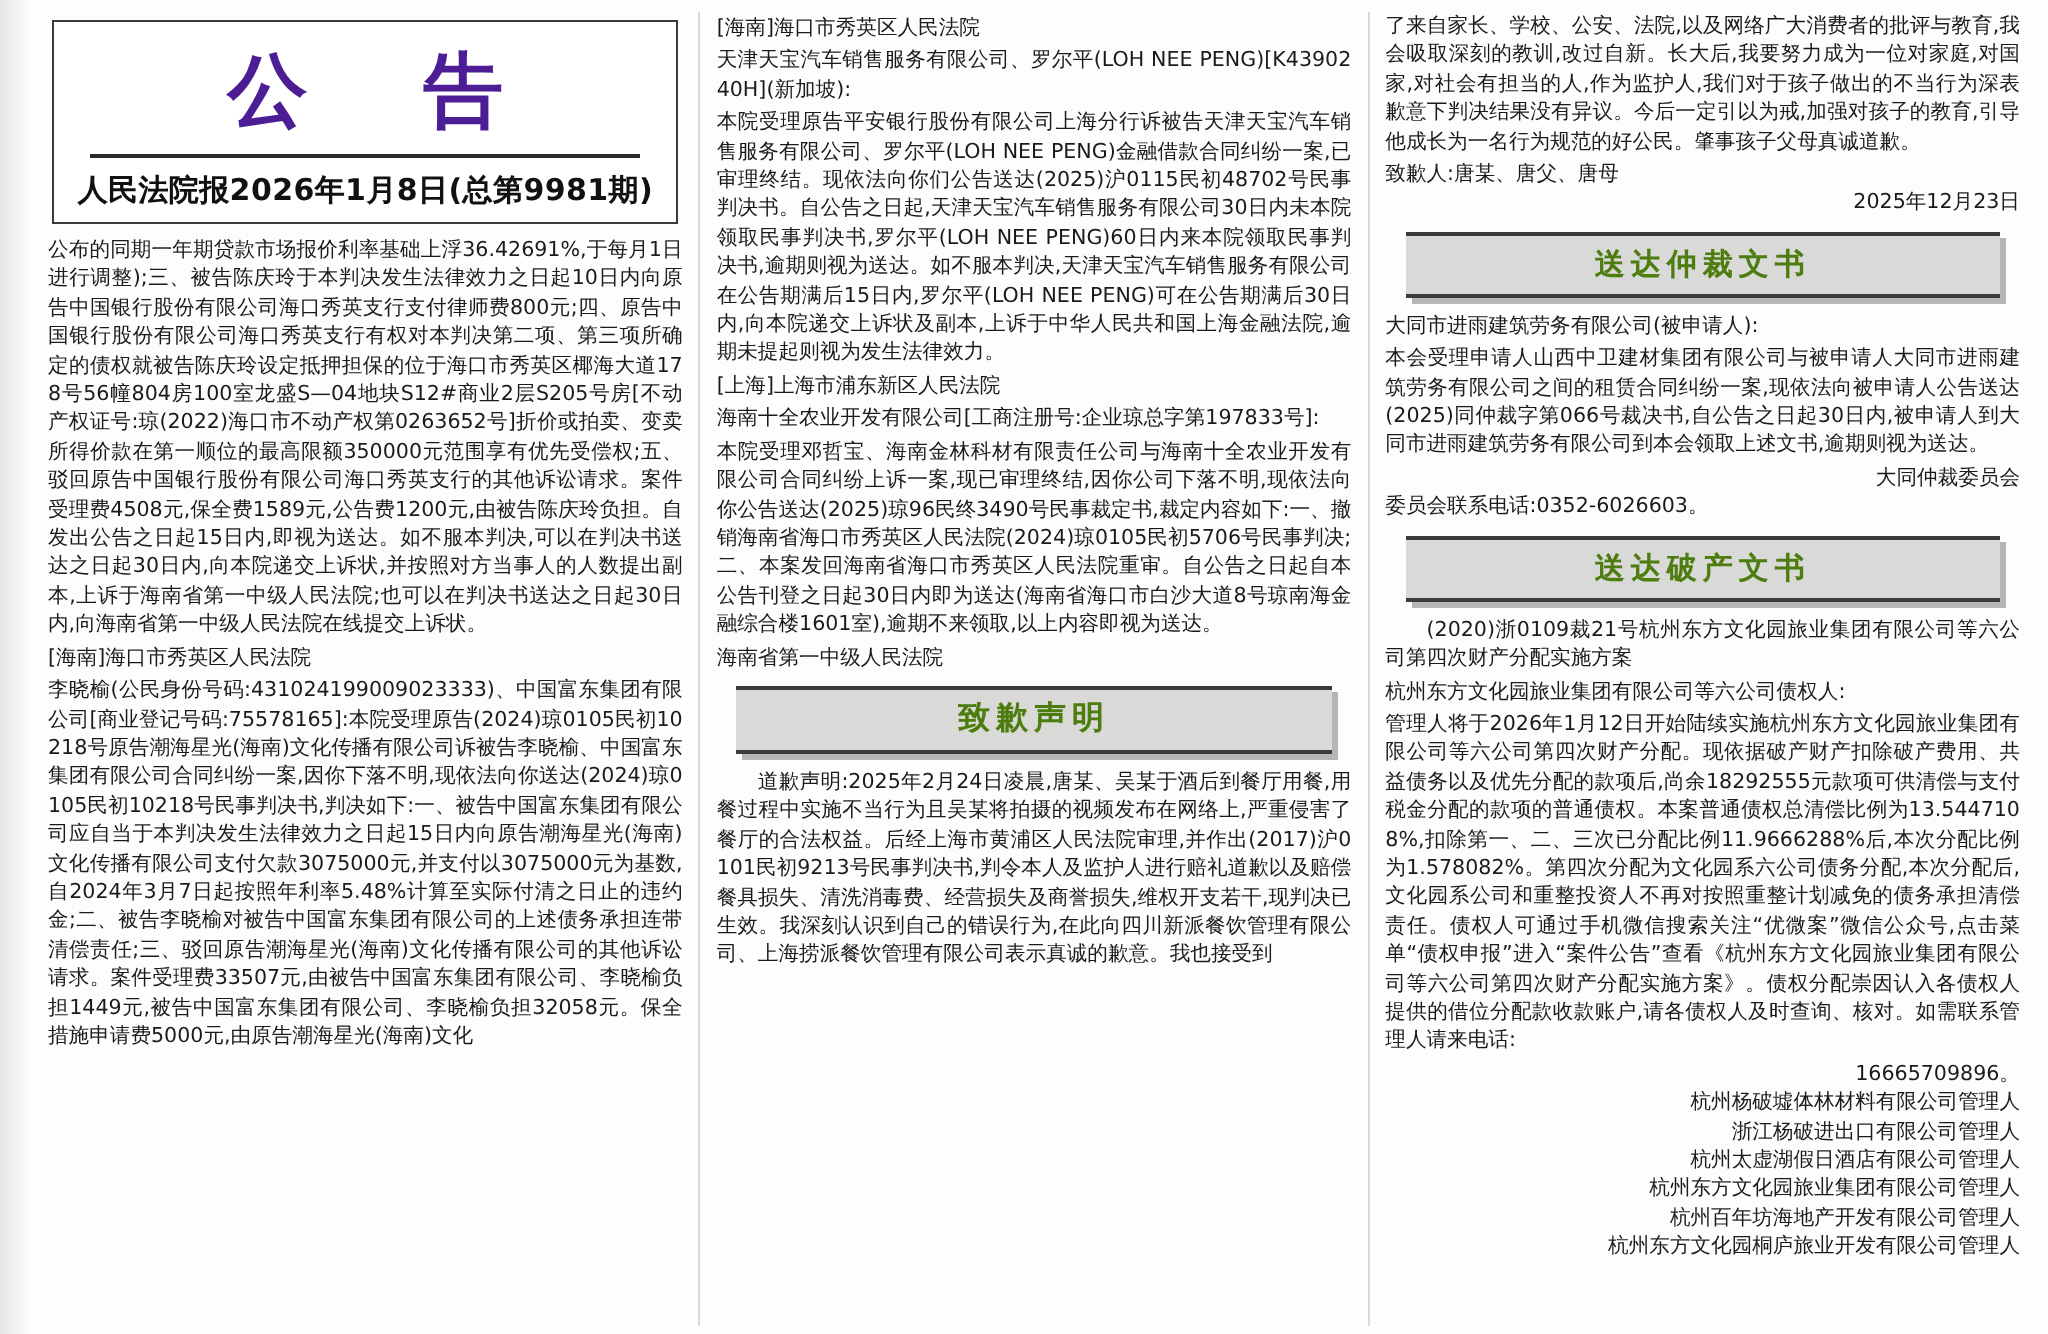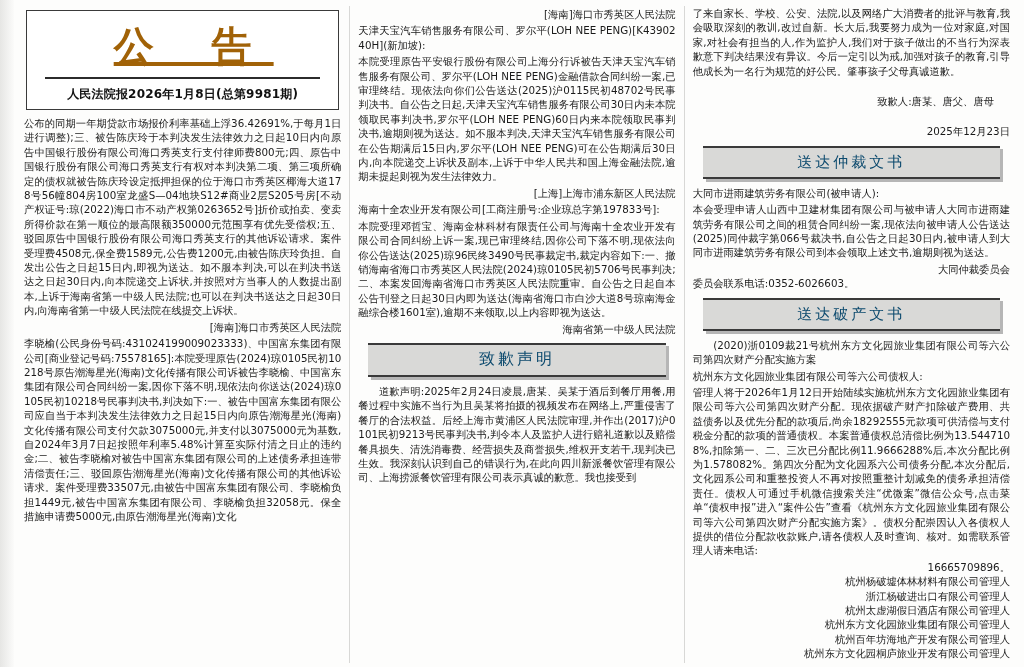--- a/index.html
+++ b/index.html
@@ -48,30 +48,29 @@
     text-align: center;
     background: #fff;
   }
   .masthead-title {
     font-family: "DejaVu Serif", "Liberation Serif", serif;
     font-size: 40px;
     font-weight: bold;
     letter-spacing: 22px;
     text-indent: 22px;
     line-height: 1.25;
-    color: #a16207;
-    text-decoration: underline;
+    color: #4c1d95;
   }
   .masthead-rule {
     height: 2px;
     background: #2b2b2b;
     margin: 6px 14px 0 14px;
   }
   .masthead-sub {
-    font-size: 12px;
+    font-size: 15px;
     font-weight: bold;
     color: #111;
     margin-top: 7px;
     letter-spacing: 0.2px;
   }
 
   
   .body-text {
     font-family: "DejaVu Sans", "Liberation Sans", sans-serif;
     font-size: 10.3px;
@@ -80,38 +79,37 @@
     text-align: justify;
     text-justify: inter-character;
     word-break: break-all;
     margin: 0 0 2px 0;
   }
   .body-text.indent { text-indent: 2em; }
 
   .court-line {
     font-size: 10.3px;
     line-height: 14.4px;
-    text-align: right;
+    text-align: left;
     color: #1a1a1a;
     margin: 1px 0 2px 0;
     word-break: break-all;
   }
   .date-line {
     font-size: 10.3px;
     line-height: 14.4px;
     text-align: right;
     color: #1a1a1a;
     margin: 0 0 3px 0;
   }
   .sign-line {
     font-size: 10.3px;
     line-height: 14.4px;
-    text-align: right;
-    color: #1a1a1a;
-    margin: 16px;
+    color: #1a1a1a;
+    margin: 0;
   }
   .right-block {
     font-size: 10.3px;
     line-height: 14.4px;
     text-align: right;
     color: #1a1a1a;
     margin: 0;
   }
 
   
@@ -121,23 +119,23 @@
     padding: 4px 0 5px 0;
     text-align: center;
     background: #d9d9d7;
     border-top: 2px solid #3a3a3a;
     border-bottom: 2px solid #3a3a3a;
     box-shadow: 3px 3px 0 rgba(0,0,0,0.28);
   }
   .banner-text {
     font-family: "DejaVu Serif", "Liberation Serif", serif;
     font-size: 16px;
-    font-weight: normal;
+    font-weight: bold;
     letter-spacing: 3px;
-    color: #0c4a6e;
+    color: #4d7c0f;
   }
   .banner-sm .banner-text { font-size: 15px; }
 </style>
 </head>
 <body>
 
 <div class="page">
   <div class="columns">
 
     <div class="col col-1">

